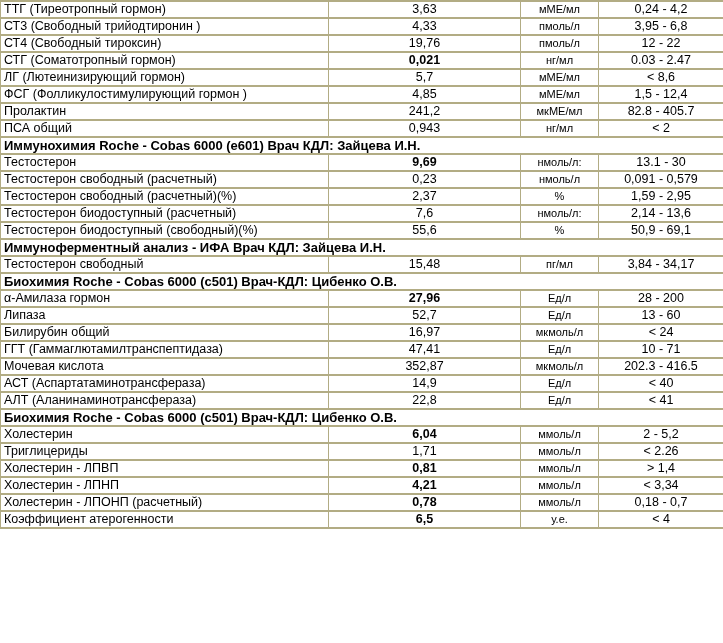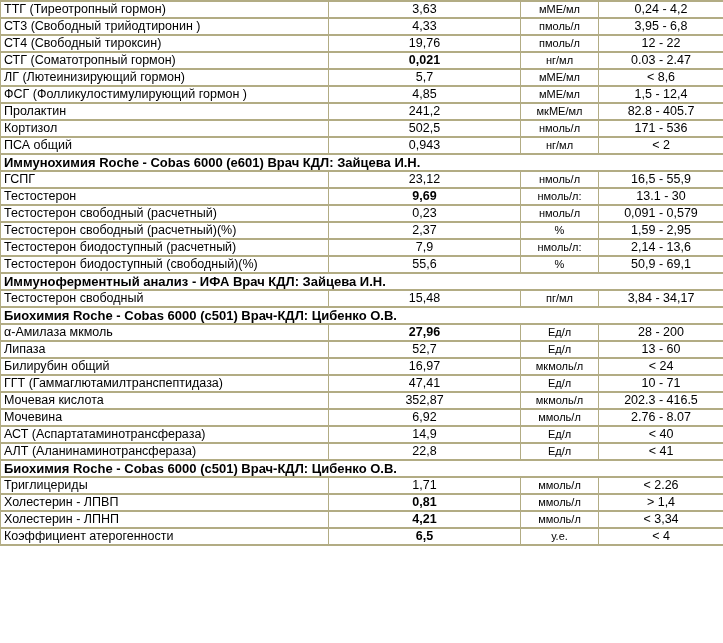--- a/index.html
+++ b/index.html
@@ -90,61 +90,49 @@
         <td class="unit">мМЕ/мл</td>
         <td class="range">1,5 - 12,4</td>
       </tr>
       <tr>
         <td class="name">Пролактин</td>
         <td class="value">241,2</td>
         <td class="unit">мкМЕ/мл</td>
         <td class="range">82.8 - 405.7</td>
       </tr>
       <tr>
-        <td class="name">Кортизол</td>
-        <td class="value">502,5</td>
-        <td class="unit">нмоль/л</td>
-        <td class="range">171 - 536</td>
-      </tr>
-      <tr>
         <td class="name">ПСА общий</td>
         <td class="value">0,943</td>
         <td class="unit">нг/мл</td>
         <td class="range">&lt; 2</td>
       </tr>
       <tr>
         <td colspan="4" class="section">Иммунохимия Roche - Cobas 6000 (e601) Врач КДЛ: Зайцева И.Н.</td>
       </tr>
       <tr>
-        <td class="name">ГСПГ</td>
-        <td class="value">23,12</td>
-        <td class="unit">нмоль/л</td>
-        <td class="range">16,5 - 55,9</td>
-      </tr>
-      <tr>
         <td class="name">Тестостерон</td>
         <td class="value bold">9,69</td>
         <td class="unit">нмоль/л:</td>
         <td class="range">13.1 - 30</td>
       </tr>
       <tr>
         <td class="name">Тестостерон свободный (расчетный)</td>
         <td class="value">0,23</td>
         <td class="unit">нмоль/л</td>
         <td class="range">0,091 - 0,579</td>
       </tr>
       <tr>
         <td class="name">Тестостерон свободный (расчетный)(%)</td>
         <td class="value">2,37</td>
         <td class="unit">%</td>
         <td class="range">1,59 - 2,95</td>
       </tr>
       <tr>
         <td class="name">Тестостерон биодоступный (расчетный)</td>
-        <td class="value">7,9</td>
+        <td class="value">7,6</td>
         <td class="unit">нмоль/л:</td>
         <td class="range">2,14 - 13,6</td>
       </tr>
       <tr>
         <td class="name">Тестостерон биодоступный (свободный)(%)</td>
         <td class="value">55,6</td>
         <td class="unit">%</td>
         <td class="range">50,9 - 69,1</td>
       </tr>
       <tr>
@@ -153,21 +141,21 @@
       <tr>
         <td class="name">Тестостерон свободный</td>
         <td class="value">15,48</td>
         <td class="unit">пг/мл</td>
         <td class="range">3,84 - 34,17</td>
       </tr>
       <tr>
         <td colspan="4" class="section">Биохимия Roche - Cobas 6000 (c501) Врач-КДЛ: Цибенко О.В.</td>
       </tr>
       <tr>
-        <td class="name">α-Амилаза мкмоль</td>
+        <td class="name">α-Амилаза гормон</td>
         <td class="value bold">27,96</td>
         <td class="unit">Ед/л</td>
         <td class="range">28 - 200</td>
       </tr>
       <tr>
         <td class="name">Липаза</td>
         <td class="value">52,7</td>
         <td class="unit">Ед/л</td>
         <td class="range">13 - 60</td>
       </tr>
@@ -183,57 +171,63 @@
         <td class="unit">Ед/л</td>
         <td class="range">10 - 71</td>
       </tr>
       <tr>
         <td class="name">Мочевая кислота</td>
         <td class="value">352,87</td>
         <td class="unit">мкмоль/л</td>
         <td class="range">202.3 - 416.5</td>
       </tr>
       <tr>
-        <td class="name">Мочевина</td>
-        <td class="value">6,92</td>
-        <td class="unit">ммоль/л</td>
-        <td class="range">2.76 - 8.07</td>
-      </tr>
-      <tr>
         <td class="name">АСТ (Аспартатаминотрансфераза)</td>
         <td class="value">14,9</td>
         <td class="unit">Ед/л</td>
         <td class="range">&lt; 40</td>
       </tr>
       <tr>
         <td class="name">АЛТ (Аланинаминотрансфераза)</td>
         <td class="value">22,8</td>
         <td class="unit">Ед/л</td>
         <td class="range">&lt; 41</td>
       </tr>
       <tr>
         <td colspan="4" class="section">Биохимия Roche - Cobas 6000 (c501) Врач-КДЛ: Цибенко О.В.</td>
       </tr>
       <tr>
+        <td class="name">Холестерин</td>
+        <td class="value bold">6,04</td>
+        <td class="unit">ммоль/л</td>
+        <td class="range">2 - 5,2</td>
+      </tr>
+      <tr>
         <td class="name">Триглицериды</td>
         <td class="value">1,71</td>
         <td class="unit">ммоль/л</td>
         <td class="range">&lt; 2.26</td>
       </tr>
       <tr>
         <td class="name">Холестерин - ЛПВП</td>
         <td class="value bold">0,81</td>
         <td class="unit">ммоль/л</td>
         <td class="range">&gt; 1,4</td>
       </tr>
       <tr>
         <td class="name">Холестерин - ЛПНП</td>
         <td class="value bold">4,21</td>
         <td class="unit">ммоль/л</td>
         <td class="range">&lt; 3,34</td>
+      </tr>
+      <tr>
+        <td class="name">Холестерин - ЛПОНП (расчетный)</td>
+        <td class="value bold">0,78</td>
+        <td class="unit">ммоль/л</td>
+        <td class="range">0,18 - 0,7</td>
       </tr>
       <tr>
         <td class="name">Коэффициент атерогенности</td>
         <td class="value bold">6,5</td>
         <td class="unit">у.е.</td>
         <td class="range">&lt; 4</td>
       </tr>
     </tbody>
 </table>
 

